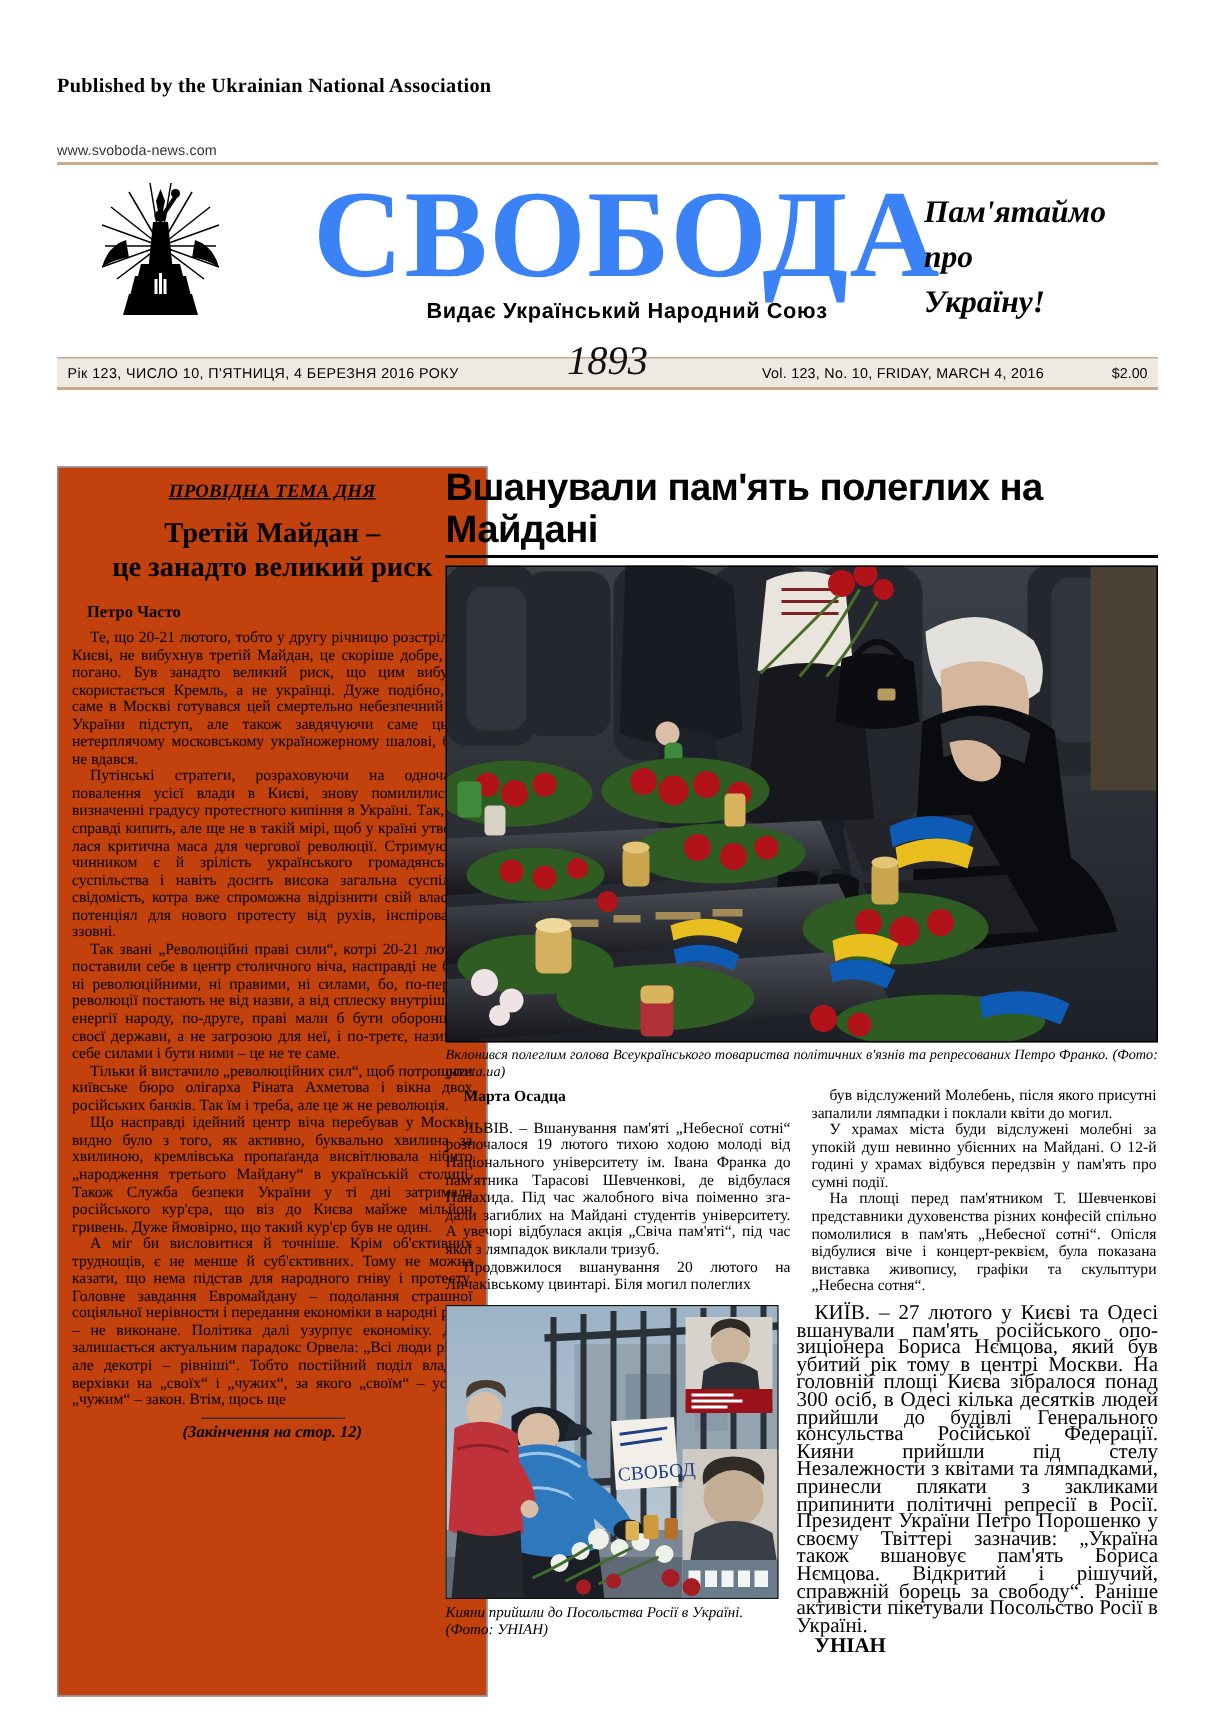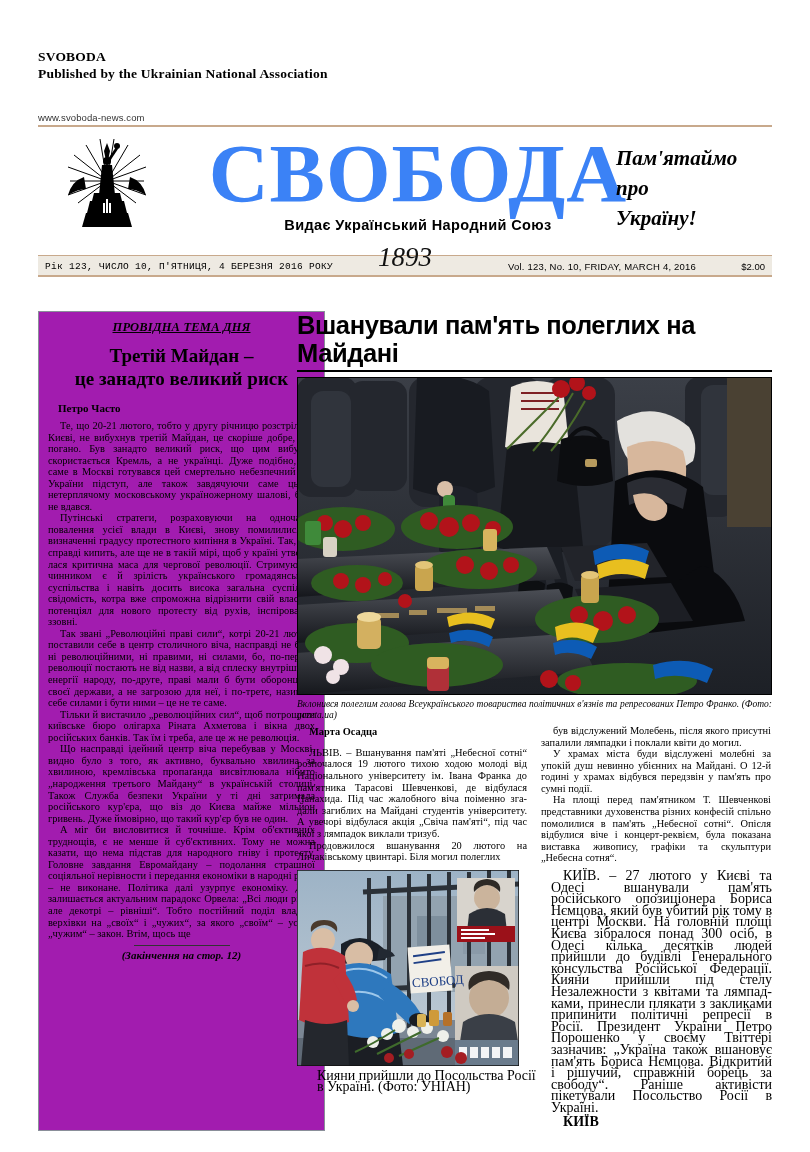--- a/index.html
+++ b/index.html
@@ -76,21 +76,21 @@
   .datebar {
     position: relative;
     margin: 4px 38px 0 38px;
     height: 22px;
     background: #eeeae2;
     border-top: 1px solid #c8a98c;
     border-bottom: 2px solid #c8a98c;
   }
   .datebar .left {
     position: absolute; left: 7px; top: 5px;
-    font-family: Liberation Mono, monospace;
+    font-family: Liberation Sans, sans-serif;
     font-size: 9.5px; letter-spacing: .3px;
   }
   .datebar .right {
     position: absolute; right: 76px; top: 5px;
     font-family: "Liberation Sans", sans-serif;
     font-size: 9.5px; letter-spacing: .2px;
   }
   .datebar .price {
     position: absolute; right: 7px; top: 5px;
     font-family: "Liberation Sans", sans-serif;
@@ -107,21 +107,21 @@
   
   .content {
     position: absolute; left: 38px; top: 311px;
     width: 734px; height: 820px;
   }
 
   
   .editorial {
     position: absolute; left: 0; top: 0;
     width: 287px; height: 820px;
-    background: #a21caf;
+    background: #c2410c;
     border: 1px solid #8a8f99;
     padding: 8px 9px 6px 9px;
   }
   .kicker {
     text-align: center;
     font-family: "Liberation Serif", serif;
     font-style: italic; font-weight: bold;
     font-size: 12.5px;
     text-decoration: underline;
     letter-spacing: .2px;
@@ -209,32 +209,30 @@
   .lower-col { width: 241px; }
   .lower-col p {
     font-family: "Liberation Serif", serif;
     font-size: 14px; line-height: 11.6px;
     text-align: justify; text-indent: 12px;
     hyphens: auto; -webkit-hyphens: auto;
   }
   .cap-lower {
     width: 222px;
     font-family: "Liberation Serif", serif;
-    font-size: 14px; line-height: 11.2px;
+    font-style: italic; font-size: 10px; line-height: 11.2px;
     margin-top: 4px;
-    margin-left: 20px;
   }
 </style>
 </head>
 <body>
 
 <div class="page">
 
   <div class="topinfo">
-    <div>SVOBODA</div>
     <div>Published by the Ukrainian National Association</div>
   </div>
   <div class="weburl">www.svoboda-news.com</div>
   <div class="rule-tan"></div>
 
   <div class="masthead">
 
     <div class="emblem">
       <svg viewBox="0 0 86 96" width="86" height="96" aria-hidden="true">
         <g stroke="#000" stroke-width="1" fill="none">
@@ -606,19 +604,19 @@
                 <rect x="120" y="144" width="9" height="13" rx="2" fill="#d9b356"></rect>
               </g>
               <rect width="222" height="196" fill="none" stroke="#111" stroke-width="1.5"></rect>
             </svg>
           </div>
           <div class="cap-lower">Кияни прийшли до Посольства Росії в Україні. (Фото: УНІАН)</div>
         </div>
 
         <div class="lower-col">
           <p>КИЇВ. – 27 лютого у Києві та Одесі вшанували пам'ять російського опо­зиціонера Бориса Нємцова, який був убитий рік тому в центрі Москви. На головній площі Києва зібралося понад 300 осіб, в Одесі кілька десят­ків людей прийшли до будівлі Гене­рального консульства Російської Федерації. Кияни прийшли під стелу Незалежности з квітами та лямпад­ками, принесли плякати з закликами припинити політичні репресії в Росії. Президент України Петро Порошен­ко у своєму Твіттері зазначив: „Укра­їна також вшановує пам'ять Бори­са Нємцова. Відкритий і рішучий, справжній борець за свободу“. Рані­ше активісти пікетували Посольство Росії в Україні.</p>
-          <p class="signoff">КИЇВ</p>
+          <p class="signoff">УНІАН</p>
         </div>
       </div>
 
     </div>
   </div>
 </div>
 
 </body></html>

